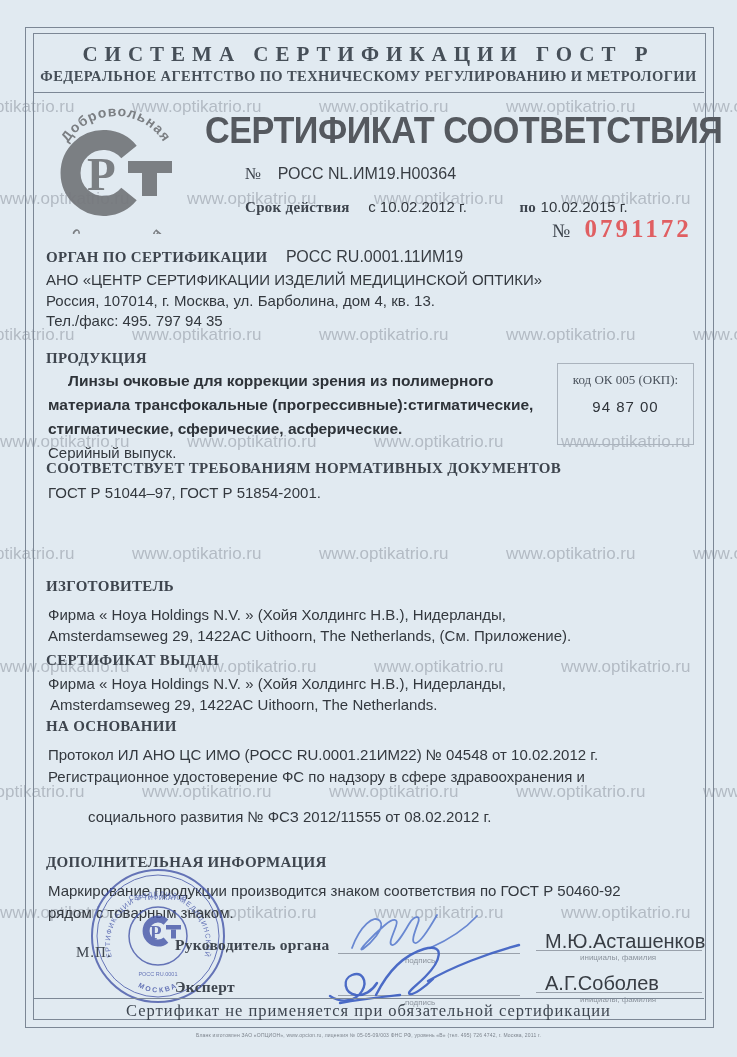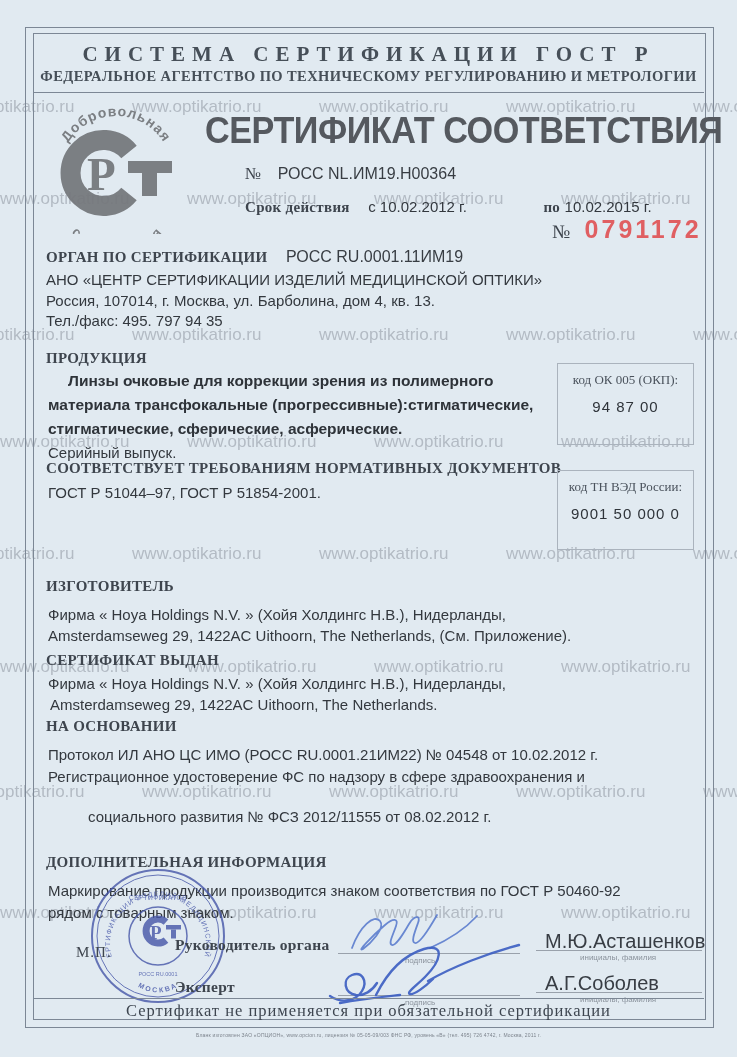--- a/index.html
+++ b/index.html
@@ -38,21 +38,21 @@
   }
   .serif{font-family:"Liberation Serif",serif;}
   .label{
     font-family:"Liberation Serif",serif;font-weight:bold;
     font-size:15px;color:#3e454e;letter-spacing:.3px;white-space:nowrap;
   }
   .bline{font-size:15px;color:#33383e;white-space:nowrap;}
   .bbold{font-weight:bold;font-size:15.5px;color:#2e3339;white-space:nowrap;}
   .numline{font-size:16px;color:#383d43;white-space:nowrap;}
   .red-num{
-    font-family:Liberation Sans, sans-serif;font-weight:bold;
+    font-family:Liberation Serif, serif;font-weight:bold;
     font-size:25px;letter-spacing:3px;color:#e05f62;white-space:nowrap;
   }
   .codebox{
     position:absolute;left:557px;width:135px;
     border:1px solid #aab3bd;background:transparent;
     text-align:center;
   }
   .codebox .cb-label{
     display:block;margin-top:8px;
     font-family:"Liberation Serif",serif;font-size:13px;color:#4a525c;white-space:nowrap;
@@ -146,21 +146,21 @@
   <div class="abs title">СЕРТИФИКАТ СООТВЕТСТВИЯ</div>
 
   <div class="abs" style="left:245px;top:164px;">
     <span class="serif" style="font-size:17px;color:#3e454e;">№</span>
     <span class="numline" style="margin-left:12px;">РОСС NL.ИМ19.Н00364</span>
   </div>
 
   <div class="abs" style="left:245px;top:198px;">
     <span class="label">Срок действия</span>
     <span class="bline" style="margin-left:14px;">с 10.02.2012 г.</span>
-    <span class="label" style="margin-left:72px;">по</span>
+    <span class="label" style="margin-left:48px;">по</span>
     <span class="bline" style="">10.02.2015 г.</span>
   </div>
 
   <div class="abs" style="left:552px;top:215px;">
     <span class="serif" style="font-size:19px;color:#3e454e;">№</span>
     <span class="red-num" style="margin-left:10px;">0791172</span>
   </div>
 
   <div class="abs" style="left:46px;top:248px;">
     <span class="label">ОРГАН ПО СЕРТИФИКАЦИИ</span>
@@ -177,24 +177,20 @@
   <div class="abs bline" style="left:48px;top:444px;">Серийный выпуск.</div>
 
   <div class="codebox" style="top:363px;height:80px;">
     <span class="cb-label">код ОК 005 (ОКП):</span>
     <span class="cb-value">94 87 00</span>
   </div>
 
   <div class="abs label" style="left:46px;top:460px;">СООТВЕТСТВУЕТ ТРЕБОВАНИЯМ НОРМАТИВНЫХ ДОКУМЕНТОВ</div>
   <div class="abs bline" style="left:48px;top:484px;">ГОСТ Р 51044–97, ГОСТ Р 51854-2001.</div>
 
-  <div class="codebox" style="top:470px;height:78px;">
-    <span class="cb-label">код ТН ВЭД России:</span>
-    <span class="cb-value">9001 50 000 0</span>
-  </div>
 
   <div class="abs label" style="left:46px;top:578px;">ИЗГОТОВИТЕЛЬ</div>
   <div class="abs bline" style="left:48px;top:606px;">Фирма   « Hoya Holdings N.V. » (Хойя Холдингс Н.В.), Нидерланды,</div>
   <div class="abs bline" style="left:48px;top:627px;">Amsterdamseweg 29, 1422AC Uithoorn, The Netherlands, (См. Приложение).</div>
 
   <div class="abs label" style="left:46px;top:652px;">СЕРТИФИКАТ ВЫДАН</div>
   <div class="abs bline" style="left:48px;top:675px;">Фирма « Hoya Holdings N.V. » (Хойя Холдингс Н.В.), Нидерланды,</div>
   <div class="abs bline" style="left:50px;top:696px;">Amsterdamseweg 29, 1422AC Uithoorn, The Netherlands.</div>
 
   <div class="abs label" style="left:46px;top:718px;">НА ОСНОВАНИИ</div>

